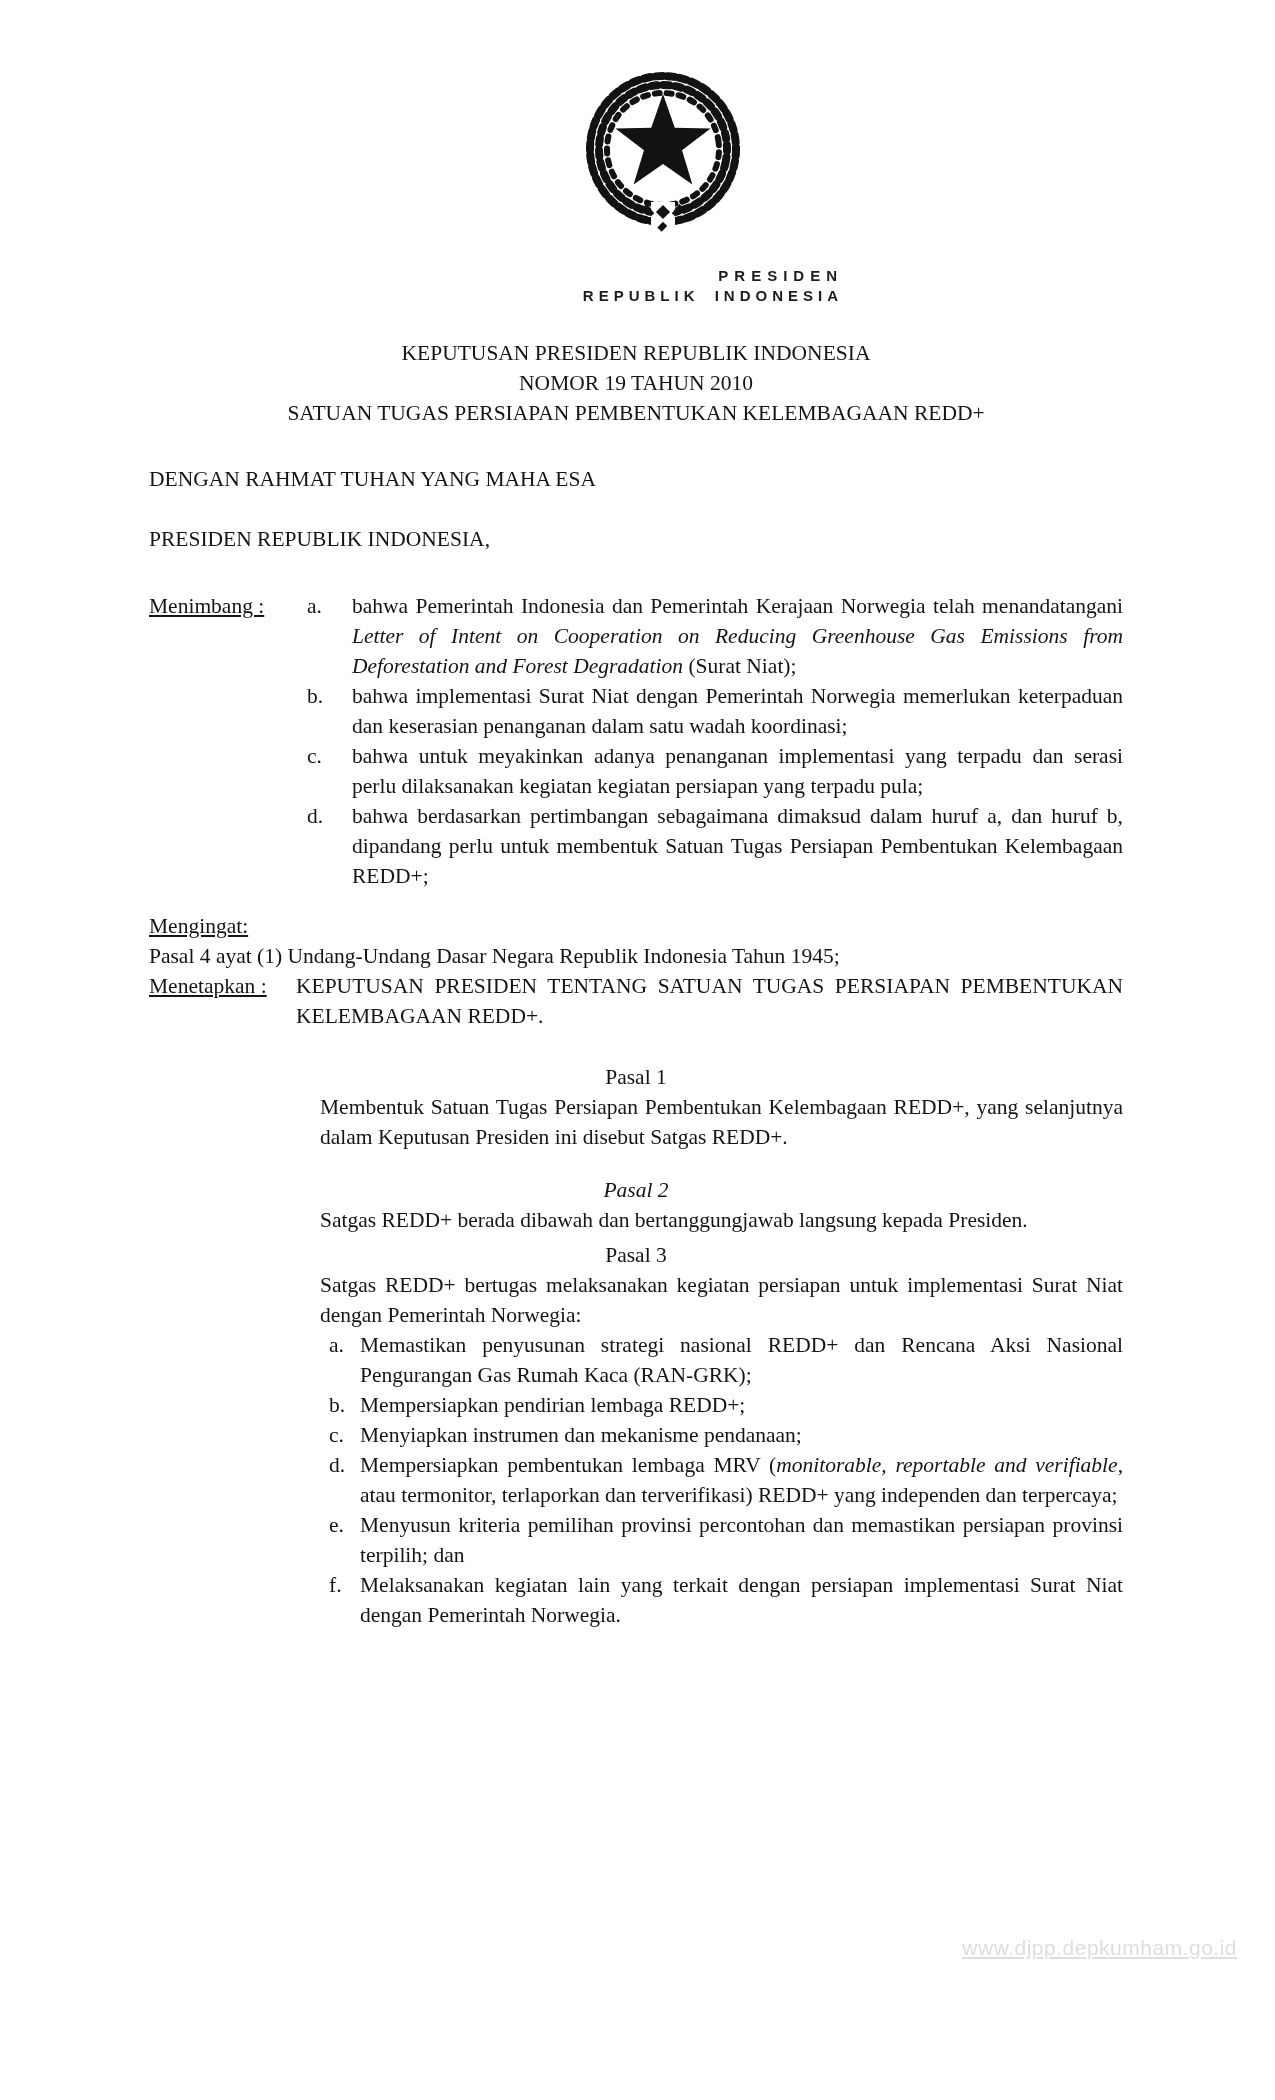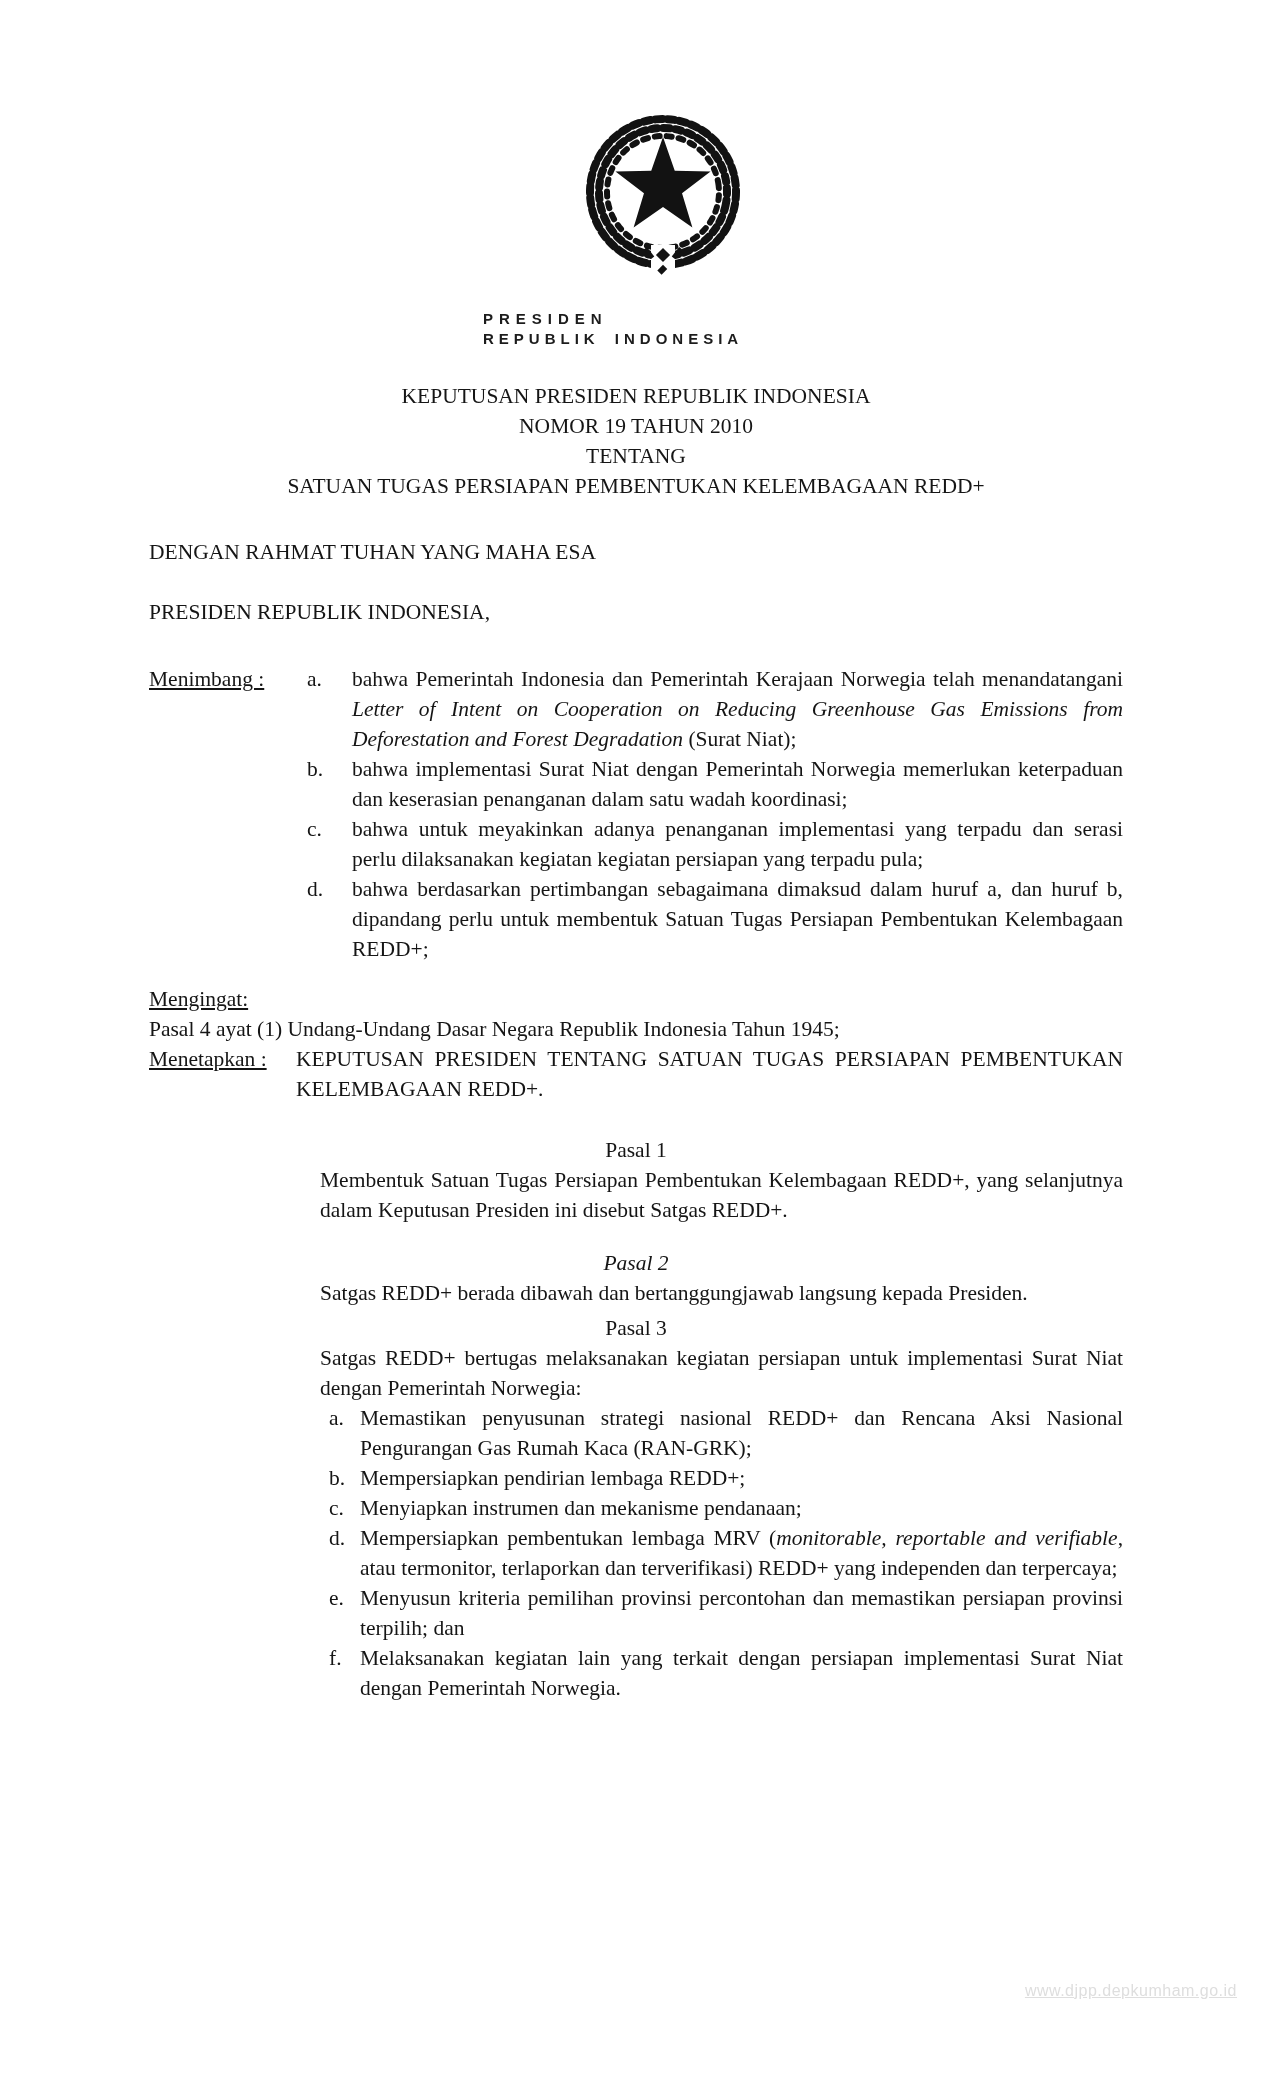--- a/index.html
+++ b/index.html
@@ -16,25 +16,25 @@
     font-family: "Liberation Serif", "DejaVu Serif", serif;
     font-size: 21.5px;
     line-height: 30px;
     overflow: hidden;
   }
   .content {
     padding: 0 152px 0 149px;
   }
   
   .logo-block {
-    padding-top: 107px;
+    padding-top: 64px;
     width: 360px;
     margin: 0 auto;
     transform: translateX(27px);
-    text-align: left;
+    text-align: right;
   }
   .logo-block svg { display: block; margin: 0 auto; }
   .seal-caption {
     font-family: "Liberation Sans", sans-serif;
     font-weight: bold;
     color: #1c1c1c;
     line-height: 20px;
   }
   .seal-caption.c1 { margin-top: 32px; font-size: 15px; letter-spacing: 6px; }
   .seal-caption.c2 { font-size: 15px; letter-spacing: 5px; word-spacing: 6px; }
@@ -63,24 +63,24 @@
   .item-letter { flex: none; width: 45px; }
   .item-text { flex: 1; text-align: justify; }
   .p3-items { margin-left: 180px; }
   .p3-items .item-letter { width: 31px; }
   
   .pasal-body { margin-left: 171px; text-align: justify; }
   .it { font-style: italic; }
   
   .watermark {
     position: absolute;
-    top: 1980px;
+    top: 1937px;
     right: 38px;
     font-family: "Liberation Sans", sans-serif;
-    font-size: 16px;
+    font-size: 21px;
     line-height: 22px;
     color: #dedede;
     text-decoration: underline;
     letter-spacing: 0.5px;
   }
 </style>
 </head>
 <body>
 
 <div class="page">
@@ -107,21 +107,20 @@
           <rect x="-3" y="-3" width="6" height="8" transform="translate(85,162) rotate(45)"></rect>
         </g>
       </svg>
       <div class="seal-caption c1">PRESIDEN</div>
       <div class="seal-caption c2">REPUBLIK INDONESIA</div>
     </div>
 
     <div class="title-block center">
       <div>KEPUTUSAN PRESIDEN REPUBLIK INDONESIA</div>
       <div>NOMOR 19 TAHUN 2010</div>
-      <div>TENTANG</div>
       <div>SATUAN TUGAS PERSIAPAN PEMBENTUKAN KELEMBAGAAN REDD+</div>
     </div>
 
     <div class="invocation">DENGAN RAHMAT TUHAN YANG MAHA ESA</div>
     <div class="issuer">PRESIDEN REPUBLIK INDONESIA,</div>
 
     <div class="row row-menimbang">
       <div class="row-label w-menimbang">Menimbang :</div>
       <div class="row-body">
         <div class="item">

